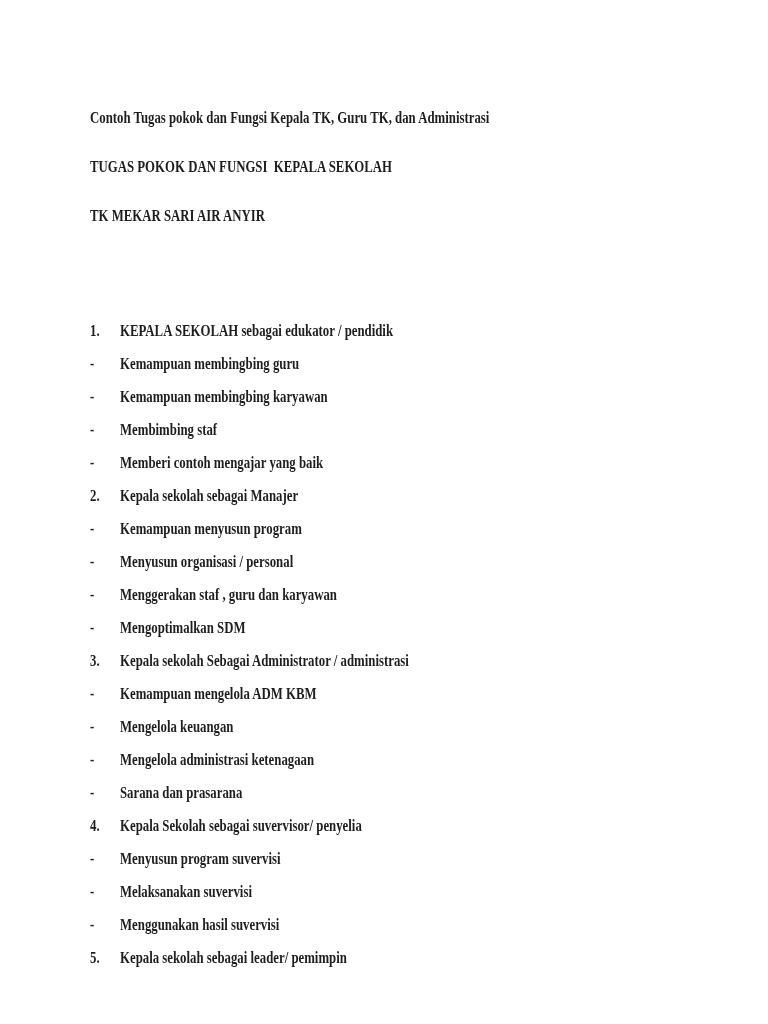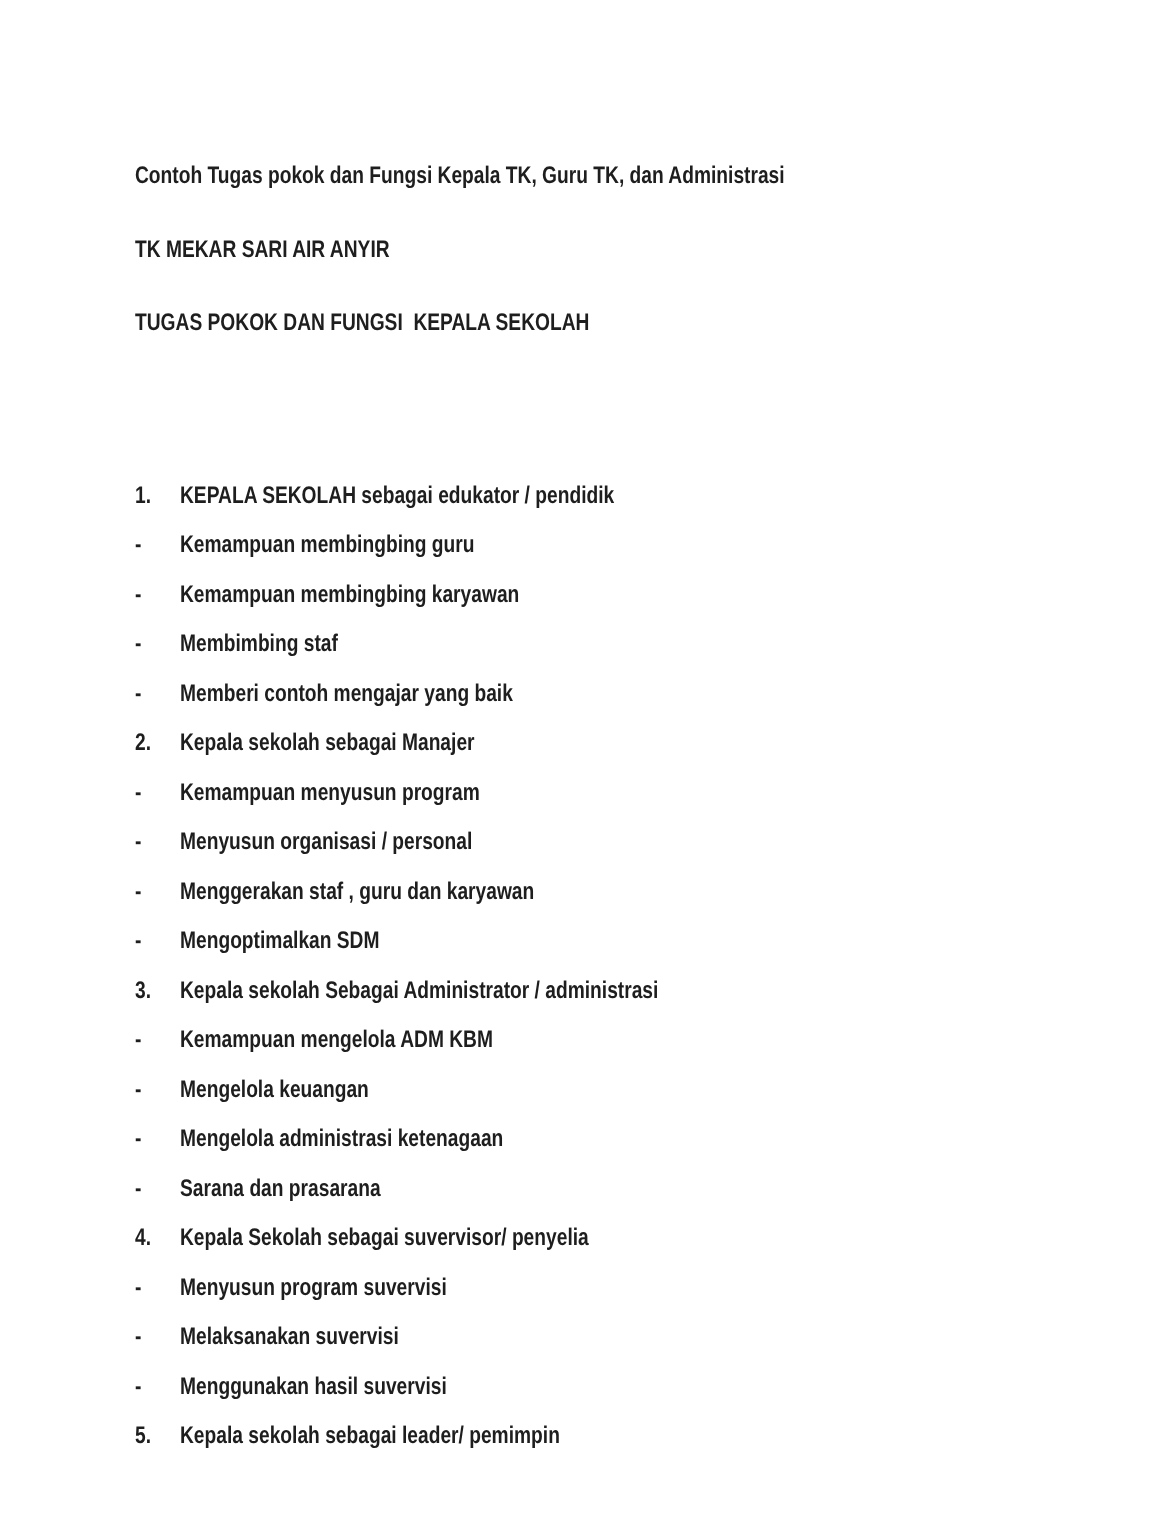--- a/index.html
+++ b/index.html
@@ -6,21 +6,21 @@
     margin: 0;
     padding: 0;
     background: #ffffff;
   }
   .page {
     position: relative;
     width: 768px;
     height: 1024px;
     background: #ffffff;
     overflow: hidden;
-    font-family: Liberation Sans, sans-serif;
+    font-family: Liberation Serif, serif;
     font-weight: bold;
     color: #1e1e1e;
     font-size: 16px;
   }
   .doc {
     position: absolute;
     left: 90px;
     top: 85px;
     width: 620px;
   }
@@ -64,22 +64,22 @@
     white-space: pre;
   }
 </style>
 </head>
 <body>
 
 <div class="page">
   <div class="doc">
 
     <p class="line"><span class="txt">Contoh Tugas pokok dan Fungsi Kepala TK, Guru TK, dan Administrasi</span></p>
+    <p class="line"><span class="txt">TUGAS POKOK DAN FUNGSI  KEPALA SEKOLAH</span></p>
     <p class="line"><span class="txt">TK MEKAR SARI AIR ANYIR</span></p>
-    <p class="line"><span class="txt">TUGAS POKOK DAN FUNGSI  KEPALA SEKOLAH</span></p>
 
     <div class="spacer"></div>
 
     <div class="row">
         <span class="marker">1.</span>
         <span class="itext">KEPALA SEKOLAH sebagai edukator / pendidik</span>
       </div>
     <div class="row">
         <span class="marker">-</span>
         <span class="itext">Kemampuan membingbing guru</span>

